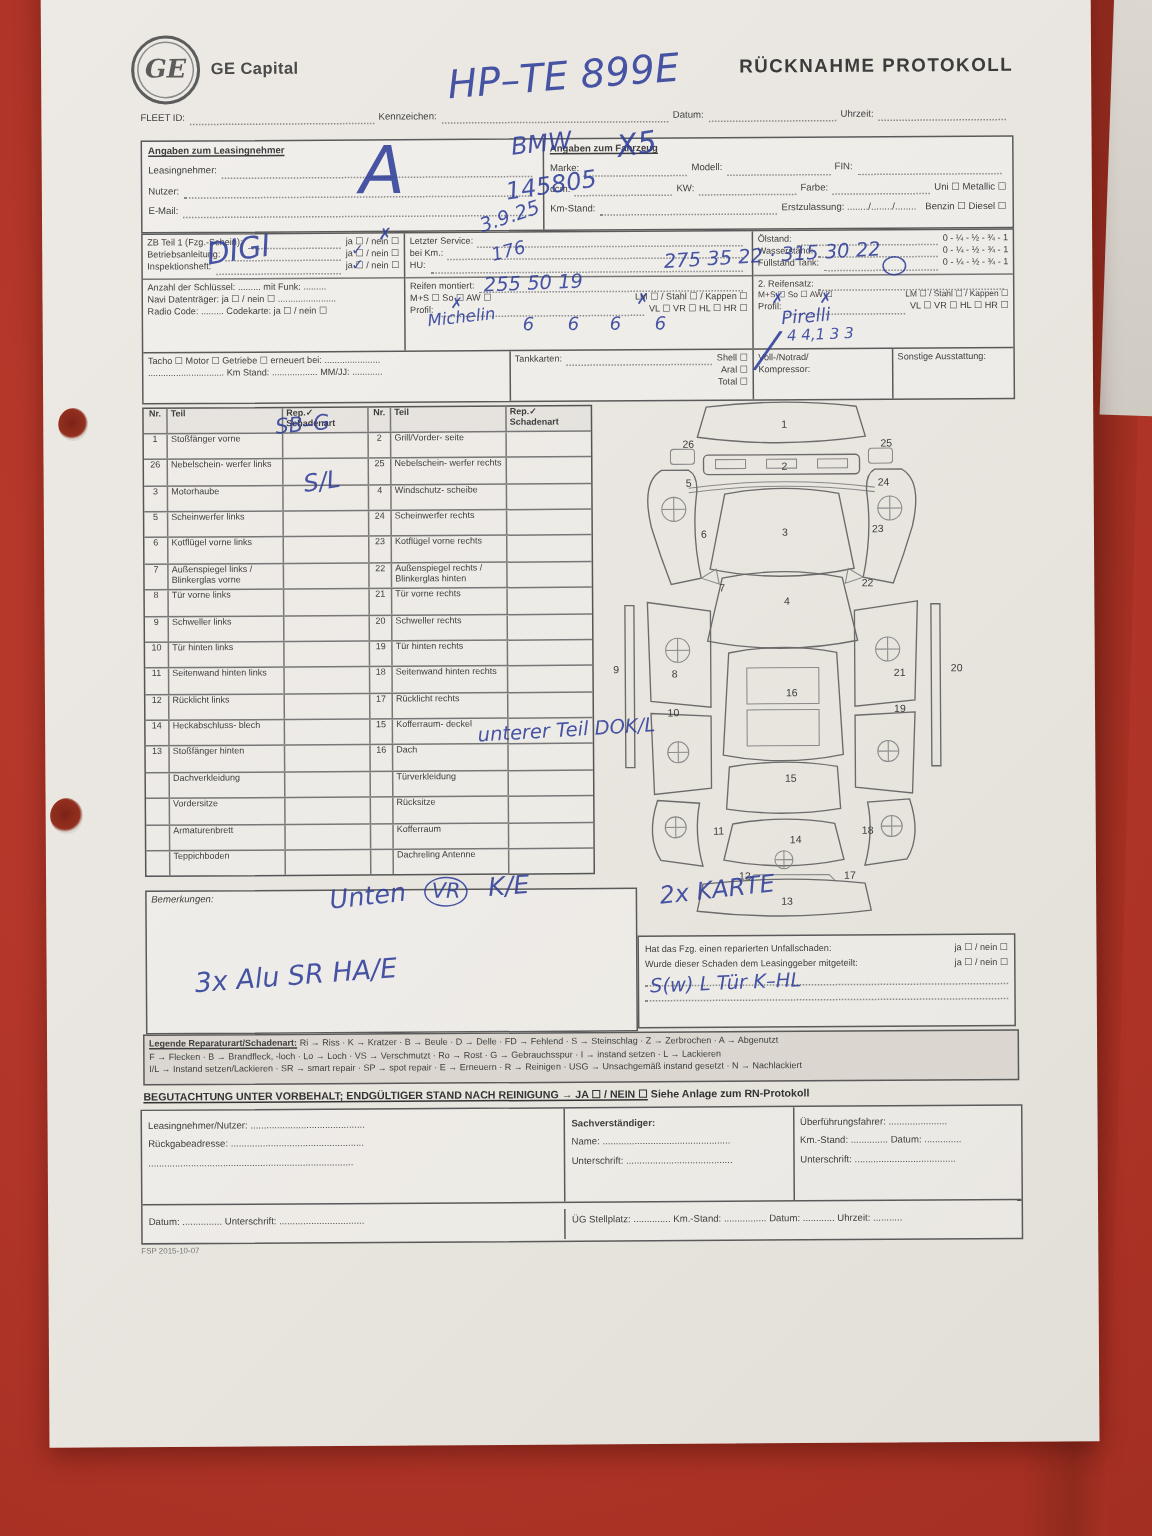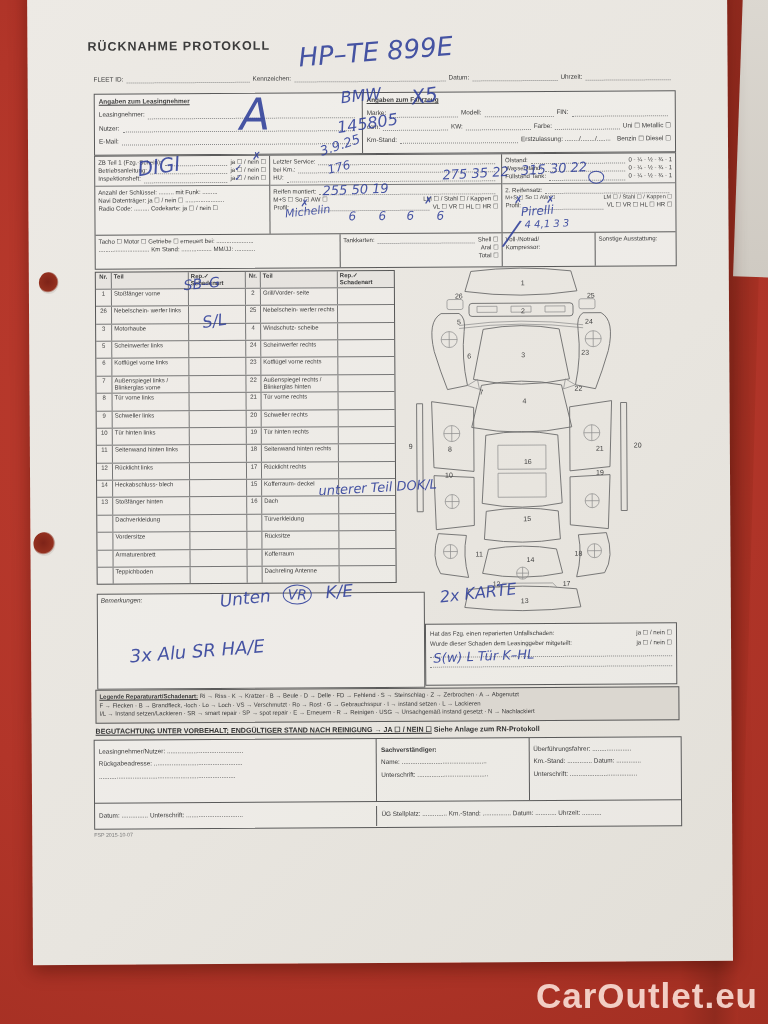--- a/index.html
+++ b/index.html
@@ -100,20 +100,24 @@
 </head>
 <body>
 
 <div class="scene">
   <div class="folder-edge"></div>
   <div class="side-sheet"></div>
 
   <div class="paper">
 
     <div class="blk hdr">
+      <div class="ge-wrap">
+        <div class="ge-circle">GE</div>
+        <div class="ge-brand">GE Capital</div>
+      </div>
       <div class="doc-title">RÜCKNAHME PROTOKOLL</div>
     </div>
 
     <div class="blk meta">
       <div class="row lbl">
         <span>FLEET ID:</span>
           <span class="dots" style="flex:1.3"></span>
         <span>Kennzeichen:</span>
           <span class="dots" style="flex:1.6"></span>
         <span>Datum:</span>
@@ -619,14 +623,13 @@
         <span class="hw circled" style="left: 252px; top: 606px; font-size: 14px;">VR</span>
         <span class="hw" style="left: 294px; top: 604px; font-size: 17px; transform: rotate(-4deg);">K/E</span>
         <span class="hw" style="left: 98px; top: 666px; font-size: 18px; transform: rotate(-4deg);">3x Alu SR  HA/E</span>
         <span class="hw" style="left: 408px; top: 610px; font-size: 16px; transform: rotate(-6deg);">2x KARTE</span>
         <span class="hw" style="left: 402px; top: 673px; font-size: 13px; transform: rotate(-2deg);">S(w) L  Tür  K–HL</span>
       </div>
     <div class="hole hole1"></div>
     <div class="hole hole2"></div>
   </div>
 
-  <div class="watermark">CarOutlet.eu</div>
 </div>
 
 </body></html>

